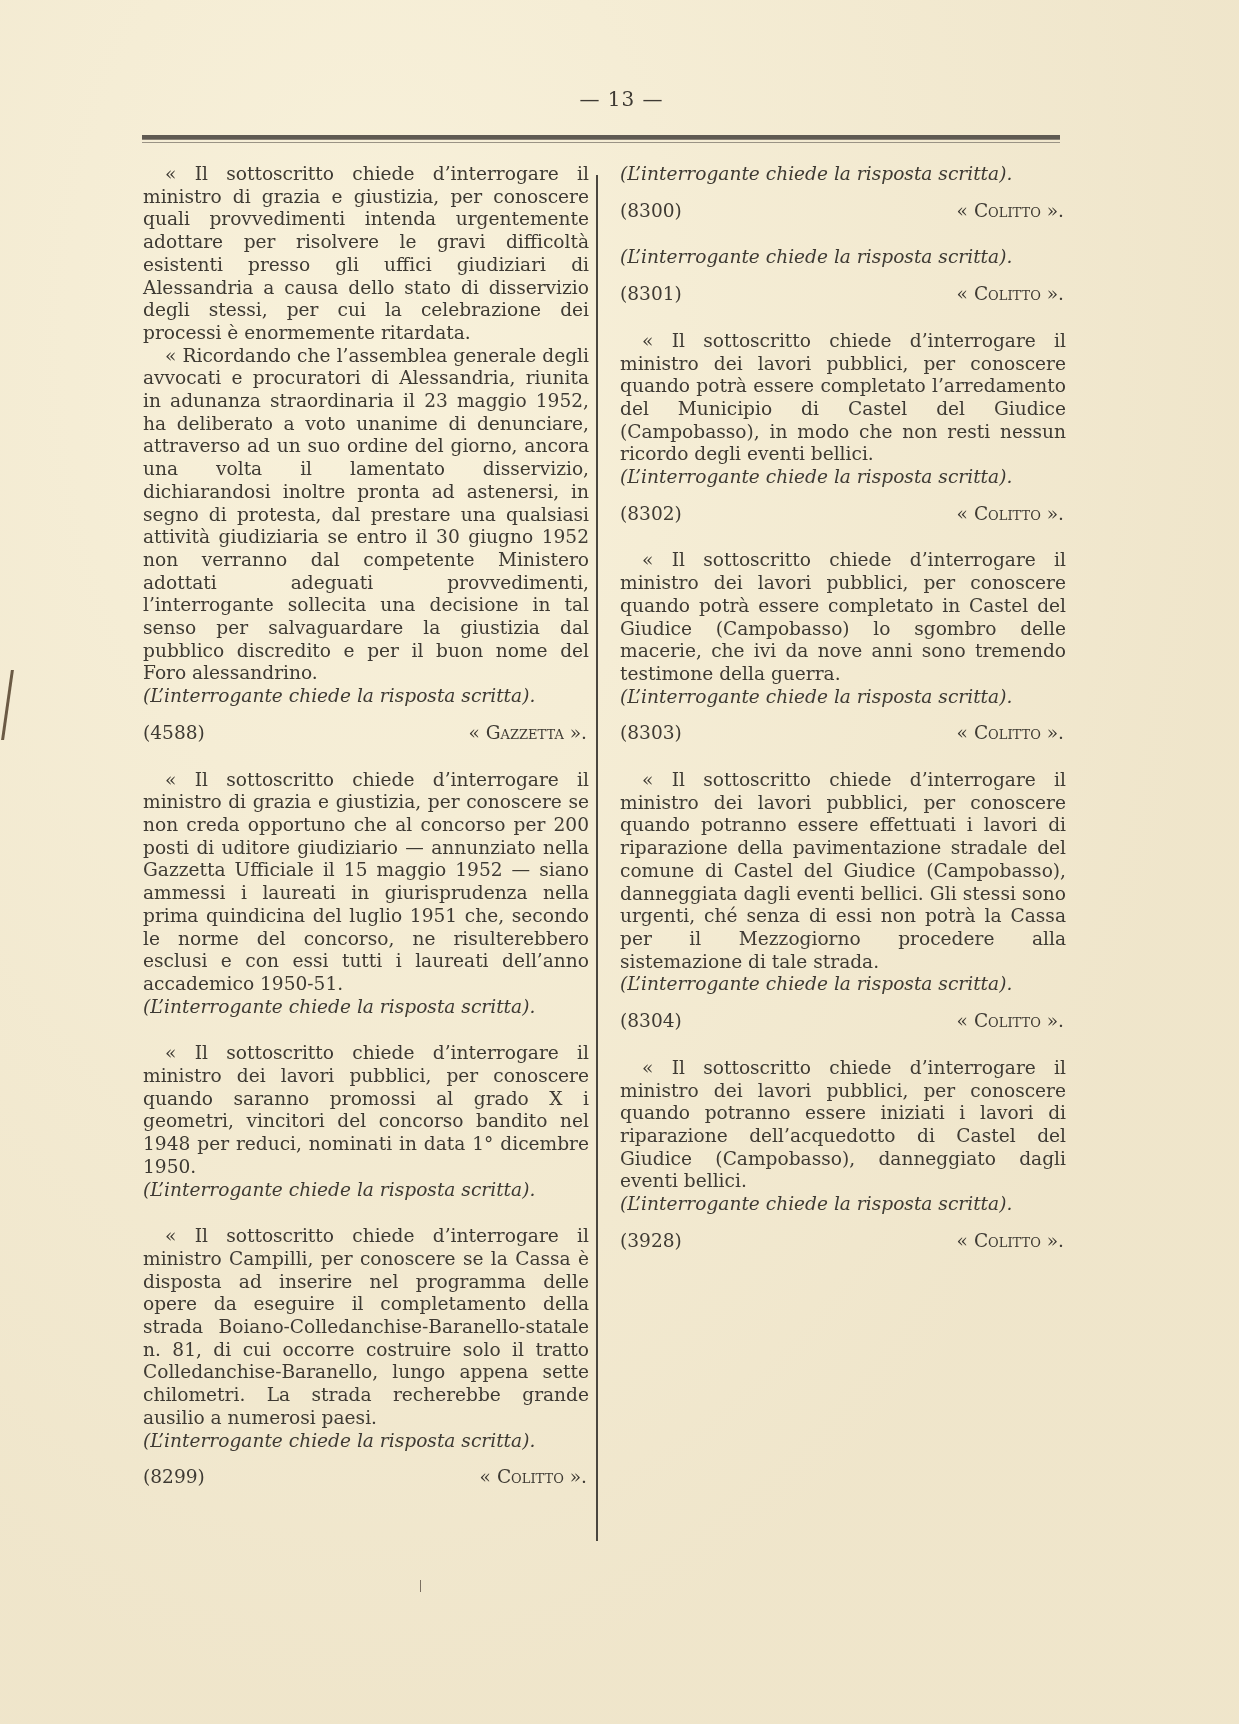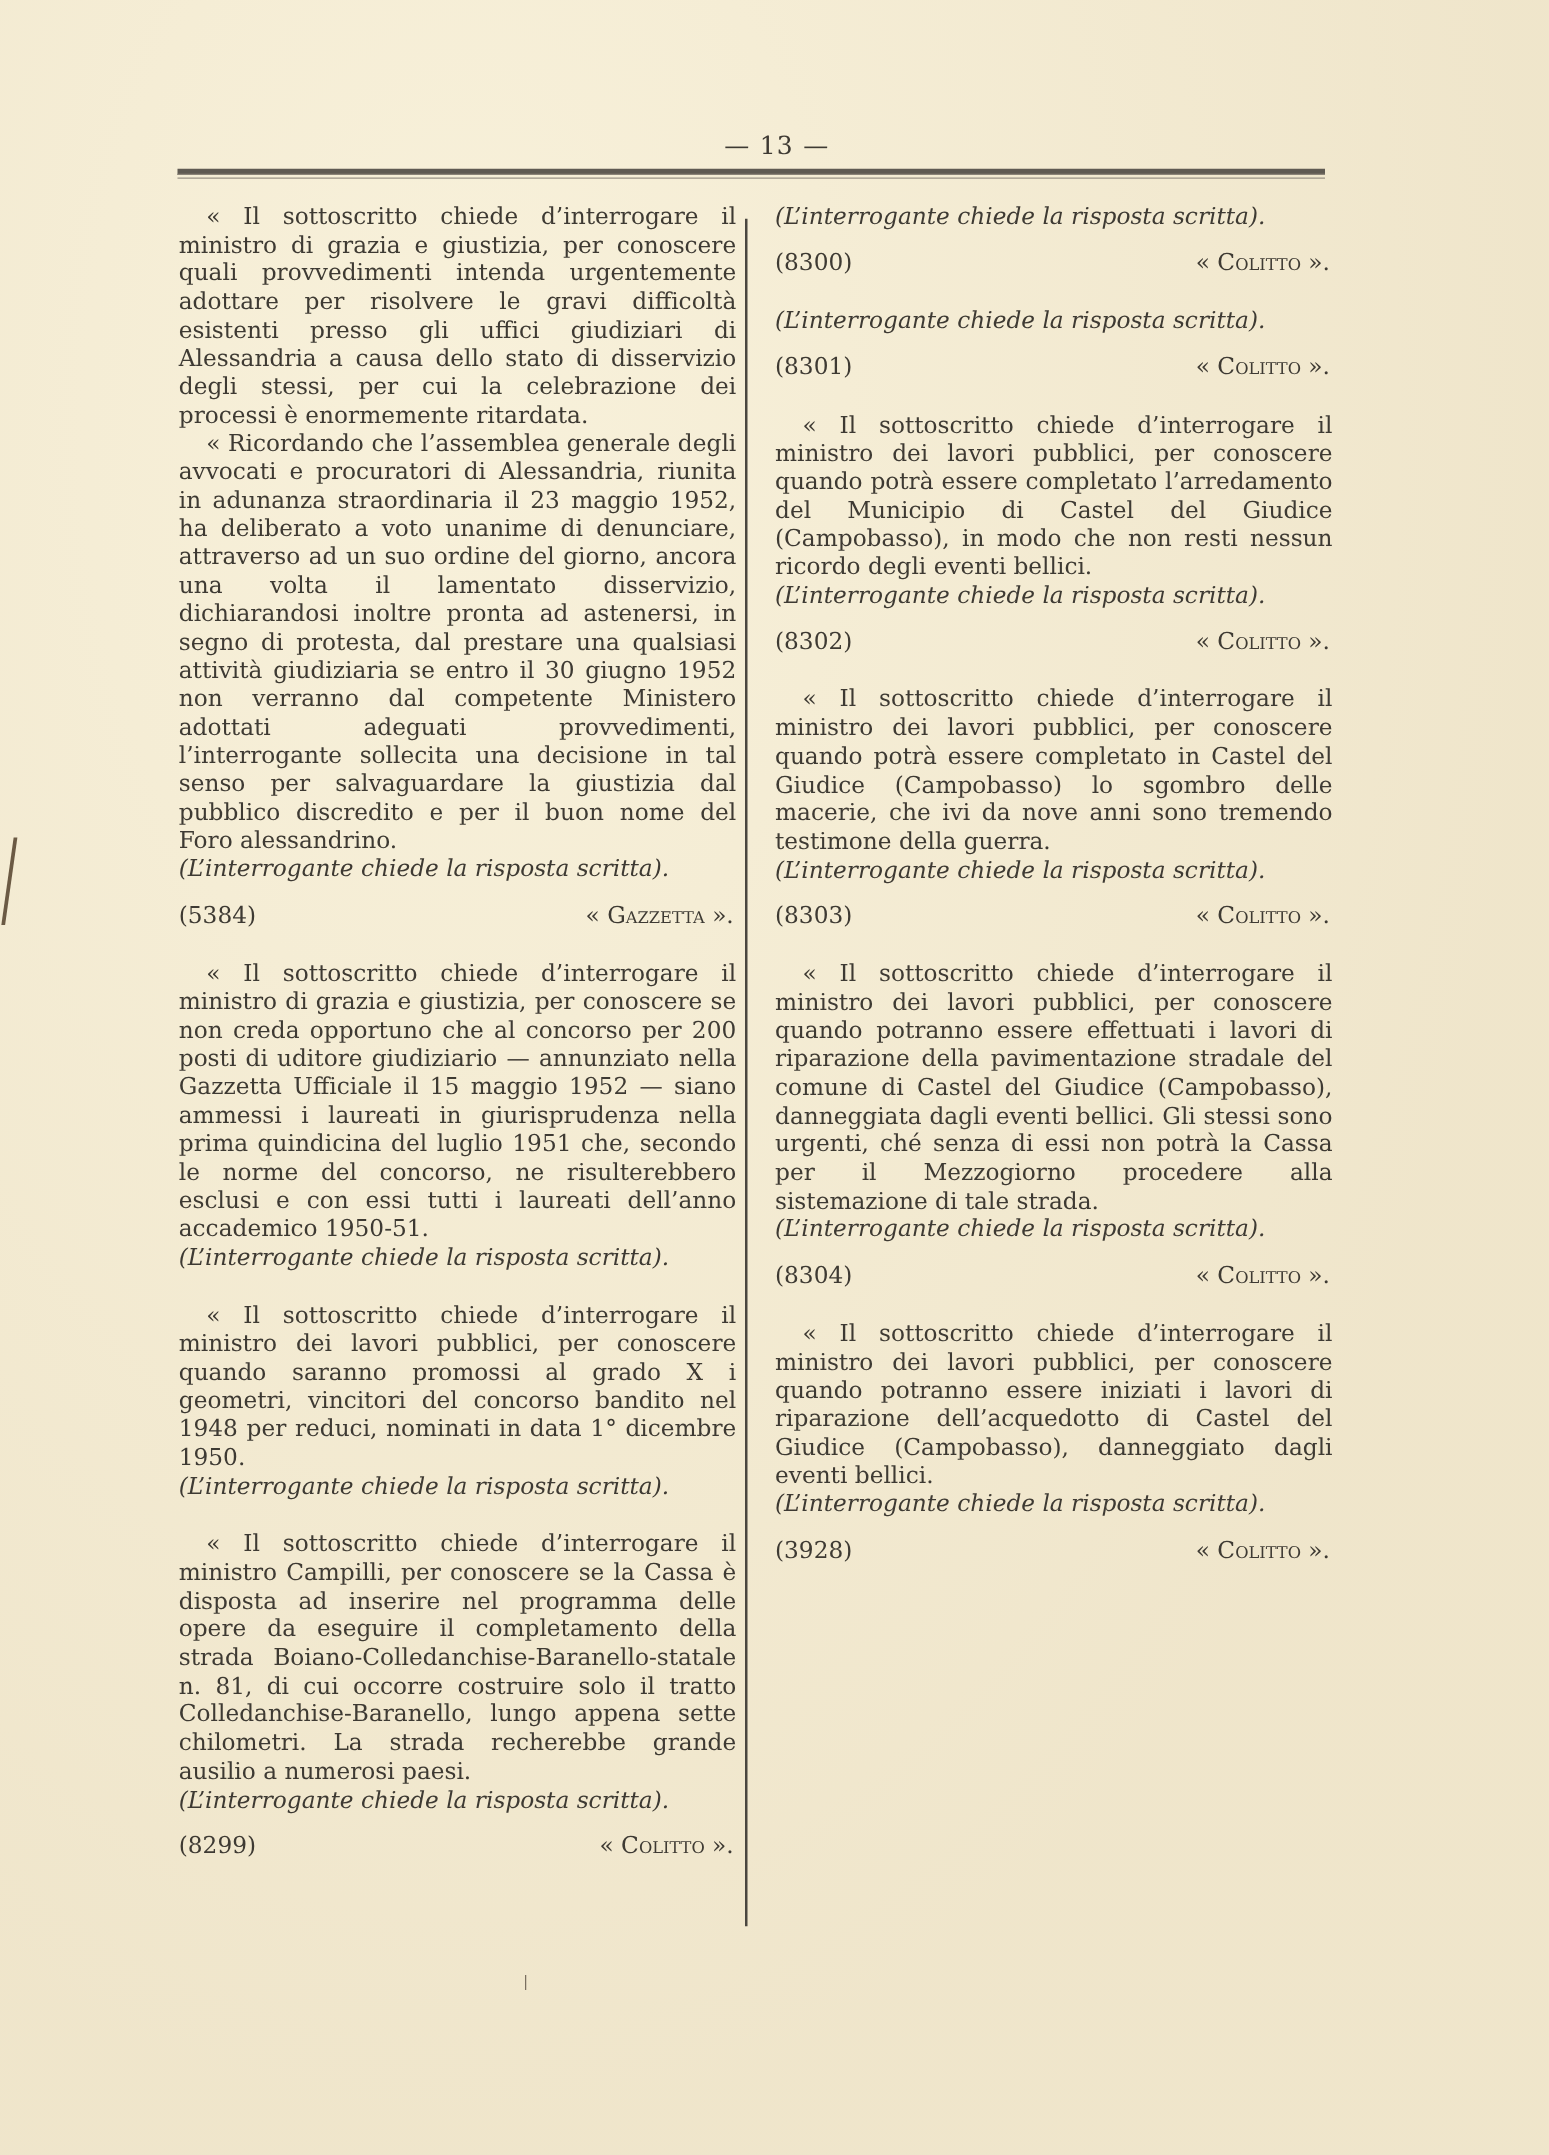--- a/index.html
+++ b/index.html
@@ -5,21 +5,21 @@
   html, body { margin: 0; padding: 0; }
   body {
     width: 1239px; height: 1724px;
     background: #f1e8cf;
     background-image: radial-gradient(ellipse at 30% 20%, rgba(255,250,230,0.5), rgba(230,215,180,0.15) 70%);
     position: relative; overflow: hidden;
     font-family: "DejaVu Serif", "Liberation Serif", serif;
     color: #3e3a33;
   }
   .page-number {
-    position: absolute; top: 104px; left: 0; width: 100%;
+    position: absolute; top: 87px; left: 0; width: 100%;
     text-align: center; font-size: 20px; letter-spacing: 1px;
     padding-left: 4px; box-sizing: border-box;
   }
   .page-number span { display: inline-block; transform: translateX(0px); }
   .rule {
     position: absolute; left: 142px; width: 918px; top: 135px;
     height: 4px; background: #5f5a52;
     border-bottom: 1px solid #8b8478;
   }
   .rule2 {
@@ -62,21 +62,21 @@
 </div>
 <div class="rule"></div>
 <div class="rule2"></div>
 
 <div class="column col-left">
   <div class="entry">
     <p>« Il sottoscritto chiede d’interrogare il ministro di grazia e giustizia, per conoscere quali provvedimenti intenda urgentemente adottare per risolvere le gravi difficoltà esistenti presso gli uffici giudiziari di Alessandria a causa dello stato di disservizio degli stessi, per cui la celebrazione dei processi è enormemente ritardata.</p>
     <p><span>« Ricordando che l’assemblea generale degli avvocati e procuratori di Alessandria, riunita in adunanza straordinaria il 23 maggio 1952, ha deliberato a voto unanime di denunciare, attraverso ad un suo ordine del giorno, ancora una volta il lamentato disservizio, dichiarandosi inoltre pronta ad astenersi, in segno di protesta, dal prestare una qualsiasi attività giudiziaria se entro il 30 giugno 1952 non verranno dal competente Ministero adottati adeguati provvedimenti, l’interrogante sollecita una decisione in tal senso per salvaguardare la giustizia dal pubblico discredito e per il buon nome del Foro alessandrino.</span></p>
     <div class="note">(L’interrogante chiede la risposta scritta).</div>
     <div class="sig">
-      <span>(5384)</span>
+      <span>(4588)</span>
       <span class="name">« Gazzetta ».</span>
     </div>
   </div>
 
   <div class="entry">
     <p>« Il sottoscritto chiede d’interrogare il ministro di grazia e giustizia, per conoscere se non creda opportuno che al concorso per 200 posti di uditore giudiziario — annunziato nella Gazzetta Ufficiale il 15 maggio 1952 — siano ammessi i laureati in giurisprudenza nella prima quindicina del luglio 1951 che, secondo le norme del concorso, ne risulterebbero esclusi e con essi tutti i laureati dell’anno accademico 1950-51.</p>
     <div class="note">(L’interrogante chiede la risposta scritta).</div>
   </div>
 
   <div class="entry">

